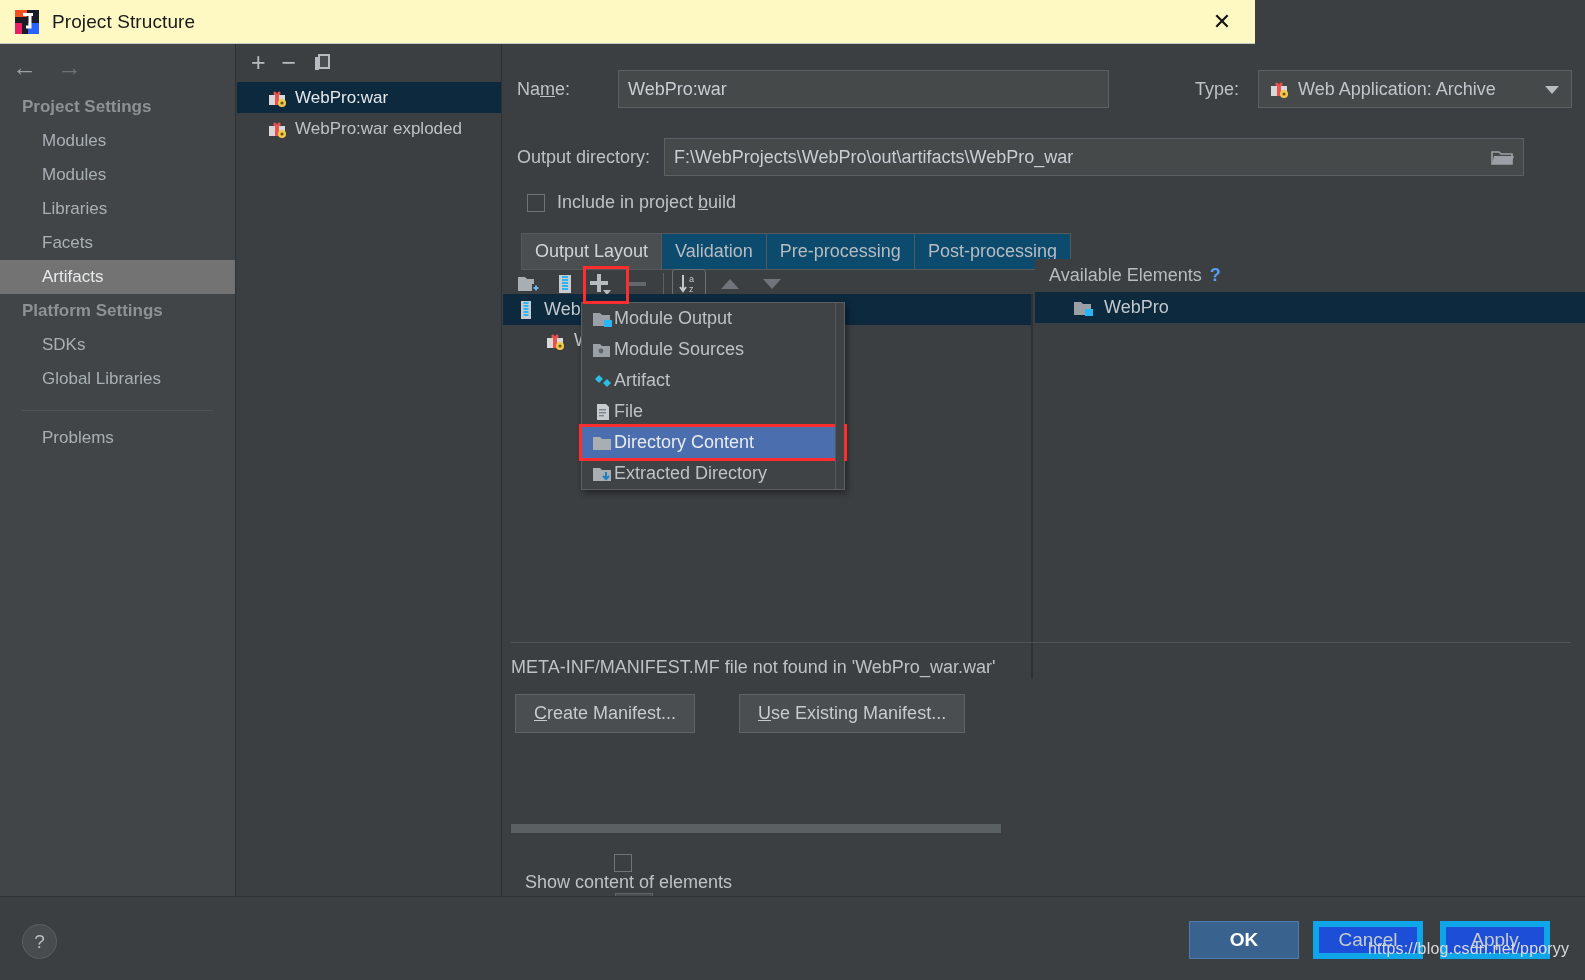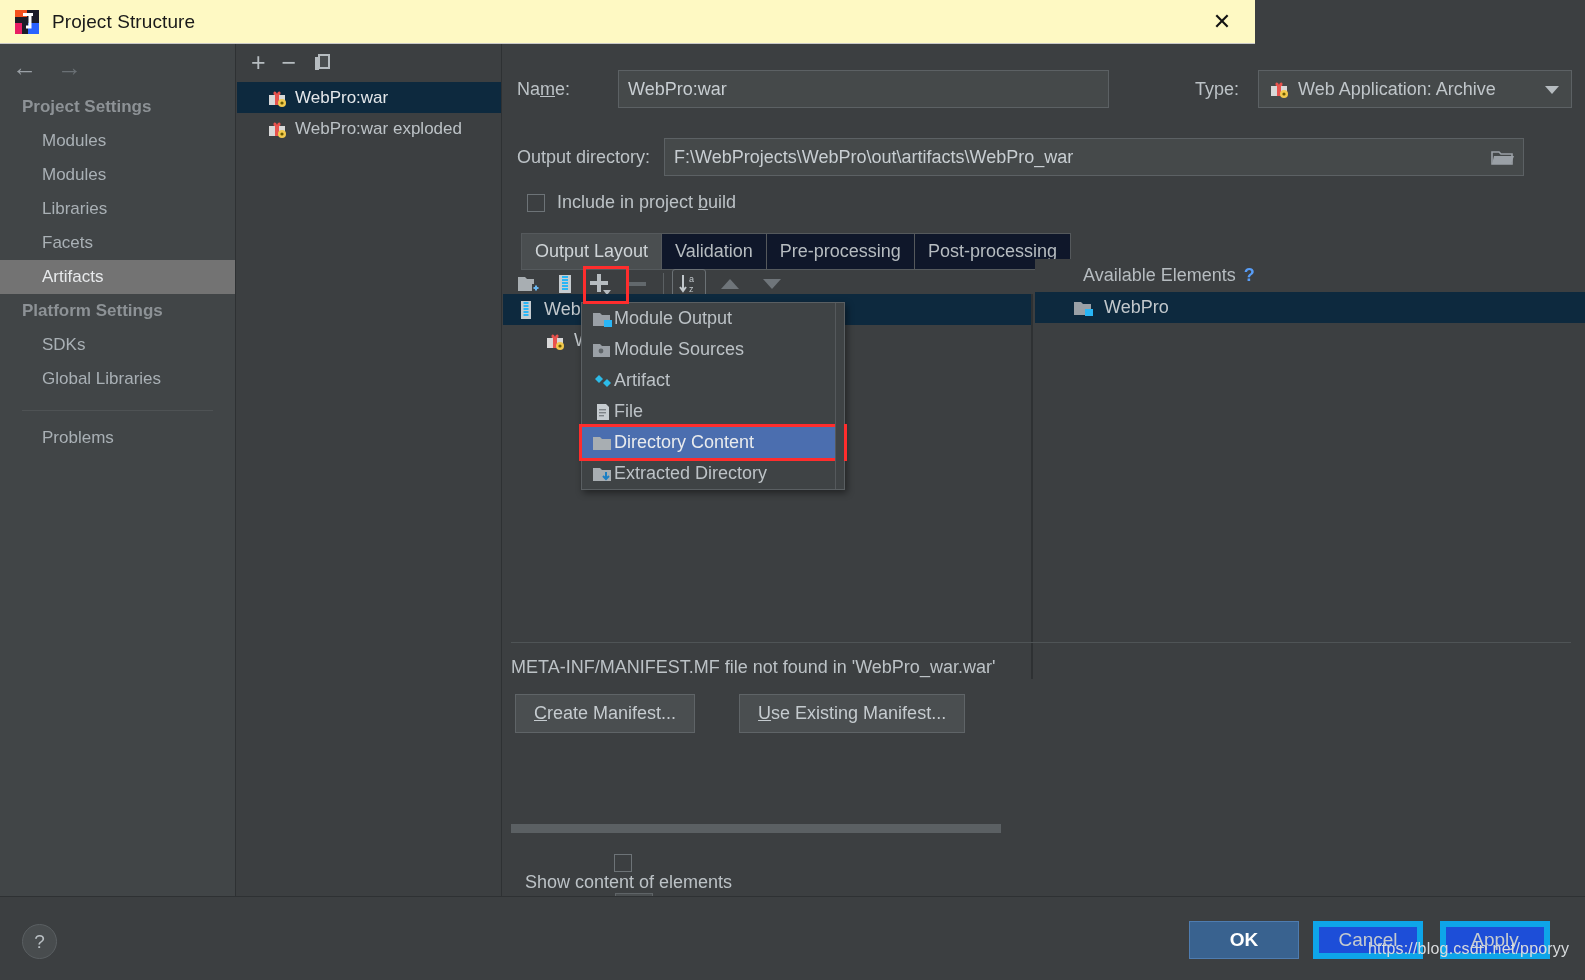--- a/index.html
+++ b/index.html
@@ -88,21 +88,21 @@
   }
   .checkbox {
     width: 18px; height: 18px; background: #3c3f41;
     border: 1px solid #6d7377; display: inline-block;
   }
 
   
   .tabs { display: flex; align-items: flex-end; border-bottom: 1px solid #555a5d; }
   .tab {
     font-size: 18px; color: #b6bcc0; padding: 7px 13px 7px 13px;
-    border: 1px solid #55595c; border-bottom: none; background: #0f172a;
+    border: 1px solid #55595c; border-bottom: none; background: #0c4a6e;
     margin-right: -1px;
   }
   .tab.active { background: #4a4e50; color: #cfd4d7; }
 
   
   .ol-toolbar { display: flex; align-items: center; height: 36px; gap: 0; }
   .tool {
     width: 36px; height: 30px; display: flex; align-items: center; justify-content: center;
     position: relative;
   }
@@ -114,21 +114,21 @@
   .tree-wrap { position: absolute; left: 0; top: 250px; width: 1082px; height: 385px; }
   .tree-left {
     position: absolute; left: 0; top: 0; width: 530px; height: 385px;
     background: #3c3f41; border-right: 2px solid #2e3133;
   }
   .tree-right {
     position: absolute; left: 532px; top: 0; width: 550px; height: 385px;
     background: #3c3f41;
   }
   .panel-head { height: 33px; display: flex; align-items: center; gap: 8px; padding-left: 14px; }
-  .panel-head-title { font-size: 18px; color: #b6bcc0; margin-left: 34px; }
+  .panel-head-title { font-size: 18px; color: #b6bcc0; }
   .qmark { color: #589df6; font-size: 18px; font-weight: bold; }
   .tree-row {
     display: flex; align-items: center; gap: 9px; height: 31px;
     font-size: 18px; color: #c2c8cc; padding-left: 14px;
   }
   .tree-row.sel { background: #0d293e; }
   .tree-row.indent { padding-left: 42px; }
 
   
   .manifest { position: absolute; left: 0; top: 636px; width: 1082px; }

